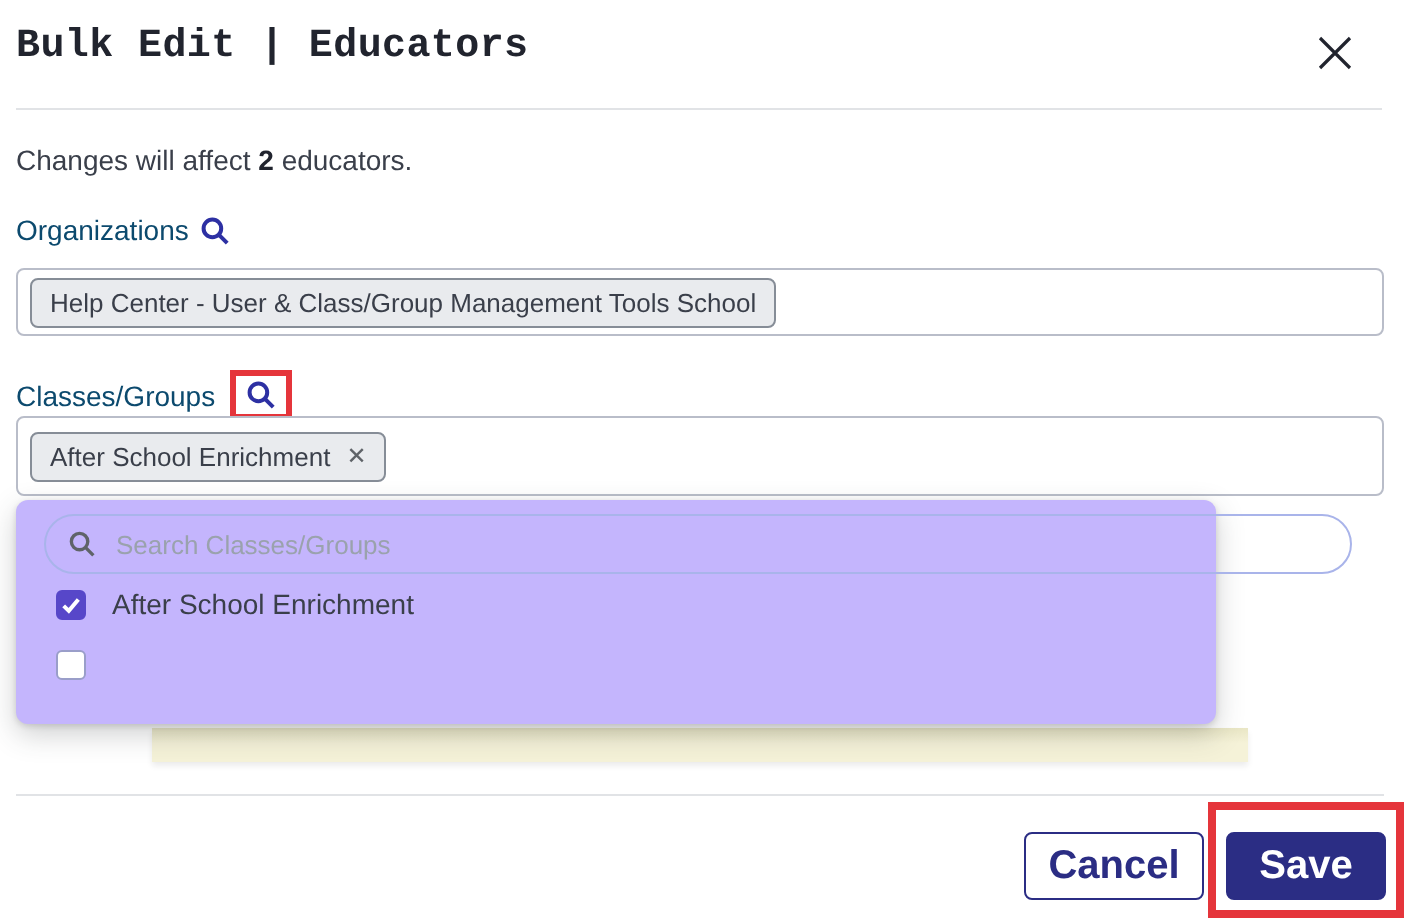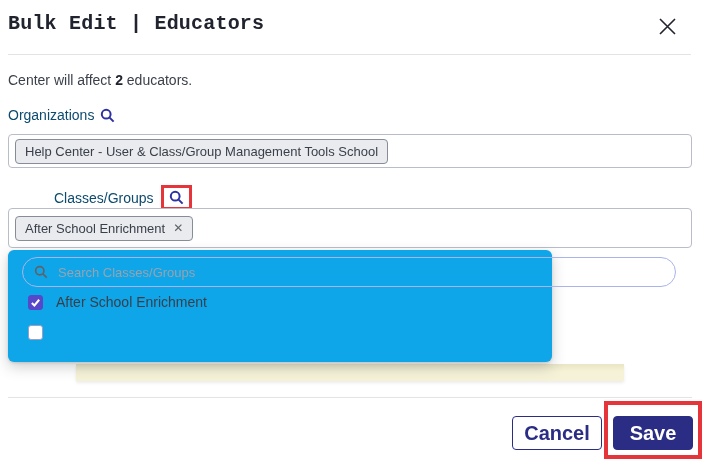--- a/index.html
+++ b/index.html
@@ -25,40 +25,40 @@
   .hdivider{position:absolute;left:8px;width:683px;height:1px;background:#e1e3e6;}
   #divider-top{top:54px;}
   #divider-bottom{top:397px;width:684px;}
   .subtitle{position:absolute;left:8px;top:72px;margin:0;font-size:14px;color:var(--text-body);}
   .subtitle b{color:var(--text-dark);}
   .label-row{
     position:absolute;left:8px;display:flex;align-items:center;gap:6px;
     font-size:14px;font-weight:500;color:#0c4a6e;
   }
   #org-label-row{top:107px;}
-  #classes-label-row{top:185px;margin-left:46px;}
+  #classes-label-row{top:185px;}
   .label-search{color:var(--indigo-icon);display:inline-flex;cursor:pointer;}
   .annotation-wrap{
     display:inline-flex;align-items:center;justify-content:center;
     border:3px solid var(--annotation-red);padding:2px 5px;margin-left:1px;
   }
   .input-box{
     position:absolute;left:8px;width:684px;border:1px solid var(--input-border);
     border-radius:4px;background:#fff;display:flex;align-items:center;padding:0 6px;
   }
   #org-input{top:134px;height:34px;text-align:right;}
   #classes-input{top:208px;height:40px;}
   .chip{
     display:inline-flex;align-items:center;gap:8px;background:var(--chip-bg);
     border:1px solid var(--chip-border);border-radius:4px;padding:4px 9px;
     font-size:13px;color:var(--text-body);white-space:nowrap;
   }
   .chip-x{font-size:12px;color:#5f6368;cursor:pointer;line-height:1;}
   .dropdown{
-    position:absolute;left:8px;top:250px;width:544px;height:112px;background:#0ea5e9;
+    position:absolute;left:8px;top:250px;width:600px;height:112px;background:#c4b5fd;
     border-radius:6px;box-shadow:0 1px 3px rgba(0,0,0,.13),0 5px 14px rgba(60,64,67,.25);z-index:2;
   }
   .search-pill{
     position:absolute;left:14px;top:7px;width:654px;height:30px;
     border:1px solid var(--pill-border);border-radius:15px;
     display:flex;align-items:center;gap:8px;padding:0 11px;color:#5f6368;
   }
   .search-pill input{
     border:none;outline:none;flex:1;font-size:13px;font-family:"Liberation Sans",sans-serif;
     color:var(--text-body);background:transparent;
@@ -96,21 +96,21 @@
 
 <h1 class="page-title">Bulk Edit | Educators</h1>
 <button class="close-btn">
   <svg width="19" height="19" viewBox="0 0 19 19">
     <path d="M2 2 L17 17 M17 2 L2 17" stroke="currentColor" stroke-width="1.6" fill="none"></path>
   </svg>
 </button>
 <div class="hdivider" id="divider-top"></div>
 
 <p class="subtitle">
-  <span>Center will affect</span>
+  <span>Changes will affect</span>
   <b>2</b>
   <span>educators.</span>
 </p>
 
 <div class="label-row" id="org-label-row">
   <span>Organizations</span>
   <span class="label-search">
     <svg width="15" height="15" viewBox="0 0 15 15">
       <circle cx="6.2" cy="6.2" r="4.4" stroke="currentColor" stroke-width="2" fill="none"></circle>
       <line x1="9.6" y1="9.6" x2="13.6" y2="13.6" stroke="currentColor" stroke-width="2"></line>

